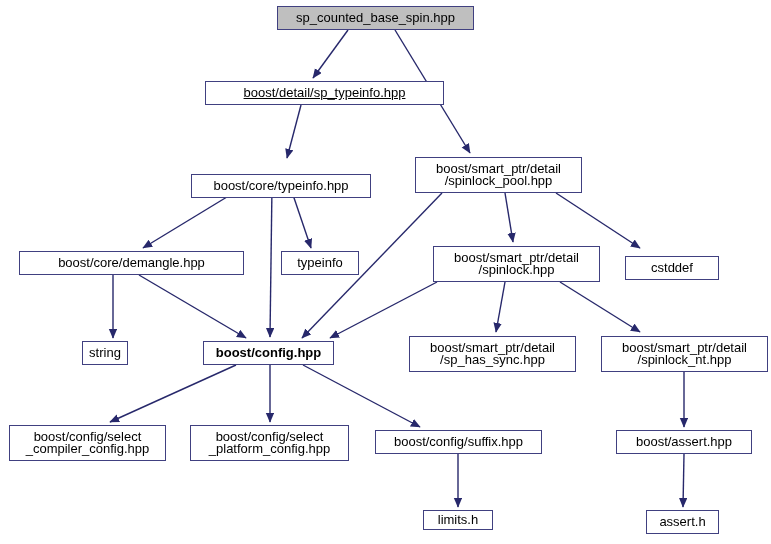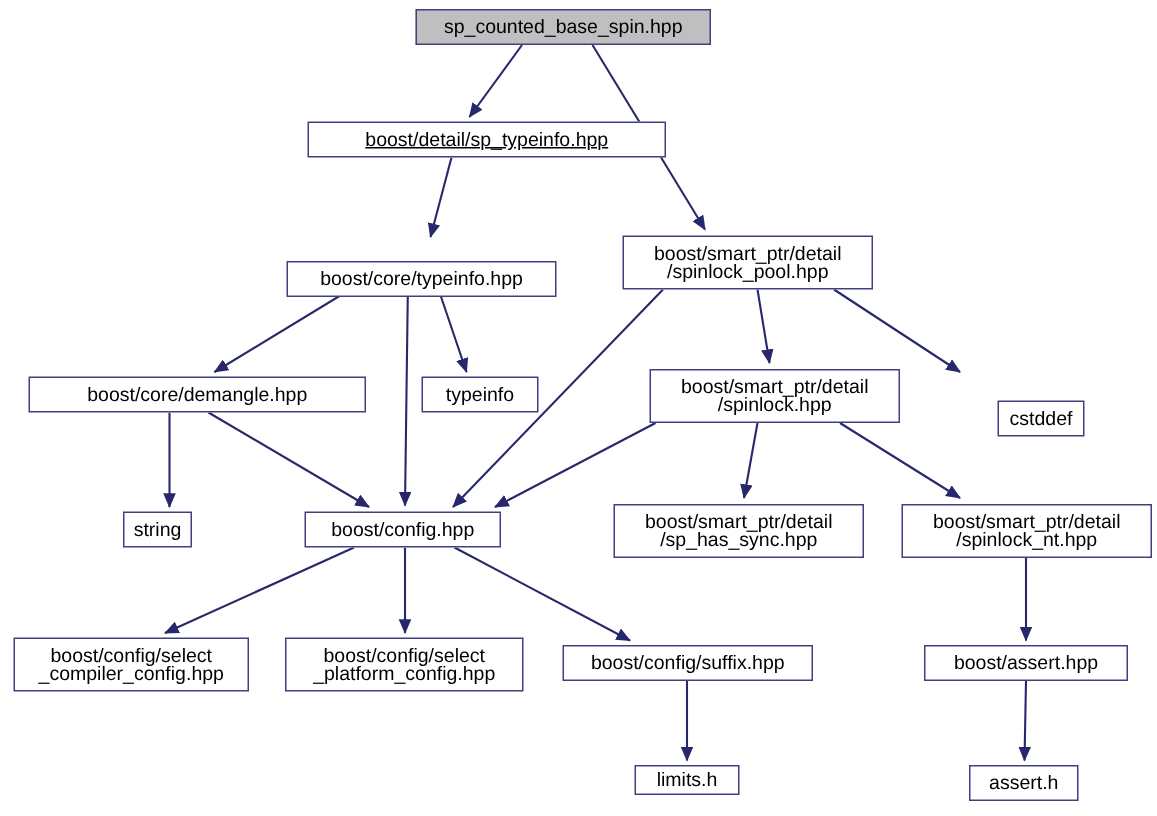--- a/index.html
+++ b/index.html
@@ -79,23 +79,23 @@
   <div id="node-layer">
       <div class="node root" style="left: 277px; top: 6px; width: 197px; height: 24px;"><span>sp_counted_base_spin.hpp</span></div>
       <div class="node" style="left: 205px; top: 81px; width: 239px; height: 24px; text-decoration: underline;"><span>boost/detail/sp_typeinfo.hpp</span></div>
       <div class="node" style="left: 191px; top: 162px; width: 180px; height: 24px; margin-top: 12px;"><span>boost/core/typeinfo.hpp</span></div>
       <div class="node" style="left: 415px; top: 157px; width: 167px; height: 36px;"><span>boost/smart_ptr/detail
 /spinlock_pool.hpp</span></div>
       <div class="node" style="left: 19px; top: 251px; width: 225px; height: 24px;"><span>boost/core/demangle.hpp</span></div>
       <div class="node" style="left: 281px; top: 251px; width: 78px; height: 24px;"><span>typeinfo</span></div>
       <div class="node" style="left: 433px; top: 246px; width: 167px; height: 36px;"><span>boost/smart_ptr/detail
 /spinlock.hpp</span></div>
-      <div class="node" style="left: 625px; top: 267px; width: 58px; height: 24px; margin-left: 40px;"><span>cstddef</span></div>
+      <div class="node" style="left: 625px; top: 256px; width: 94px; height: 24px;"><span>cstddef</span></div>
       <div class="node" style="left: 82px; top: 341px; width: 46px; height: 24px;"><span>string</span></div>
-      <div class="node" style="left: 203px; top: 341px; width: 131px; height: 24px;"><span>boost/config.hpp</span></div>
+      <div class="node" style="left: 203px; top: 341px; width: 131px; height: 24px; font-weight: bold;"><span>boost/config.hpp</span></div>
       <div class="node" style="left: 409px; top: 336px; width: 167px; height: 36px;"><span>boost/smart_ptr/detail
 /sp_has_sync.hpp</span></div>
       <div class="node" style="left: 601px; top: 336px; width: 167px; height: 36px;"><span>boost/smart_ptr/detail
 /spinlock_nt.hpp</span></div>
       <div class="node" style="left: 9px; top: 425px; width: 157px; height: 36px;"><span>boost/config/select
 _compiler_config.hpp</span></div>
       <div class="node" style="left: 190px; top: 425px; width: 159px; height: 36px;"><span>boost/config/select
 _platform_config.hpp</span></div>
       <div class="node" style="left: 375px; top: 430px; width: 167px; height: 24px;"><span>boost/config/suffix.hpp</span></div>
       <div class="node" style="left: 616px; top: 430px; width: 136px; height: 24px;"><span>boost/assert.hpp</span></div>

